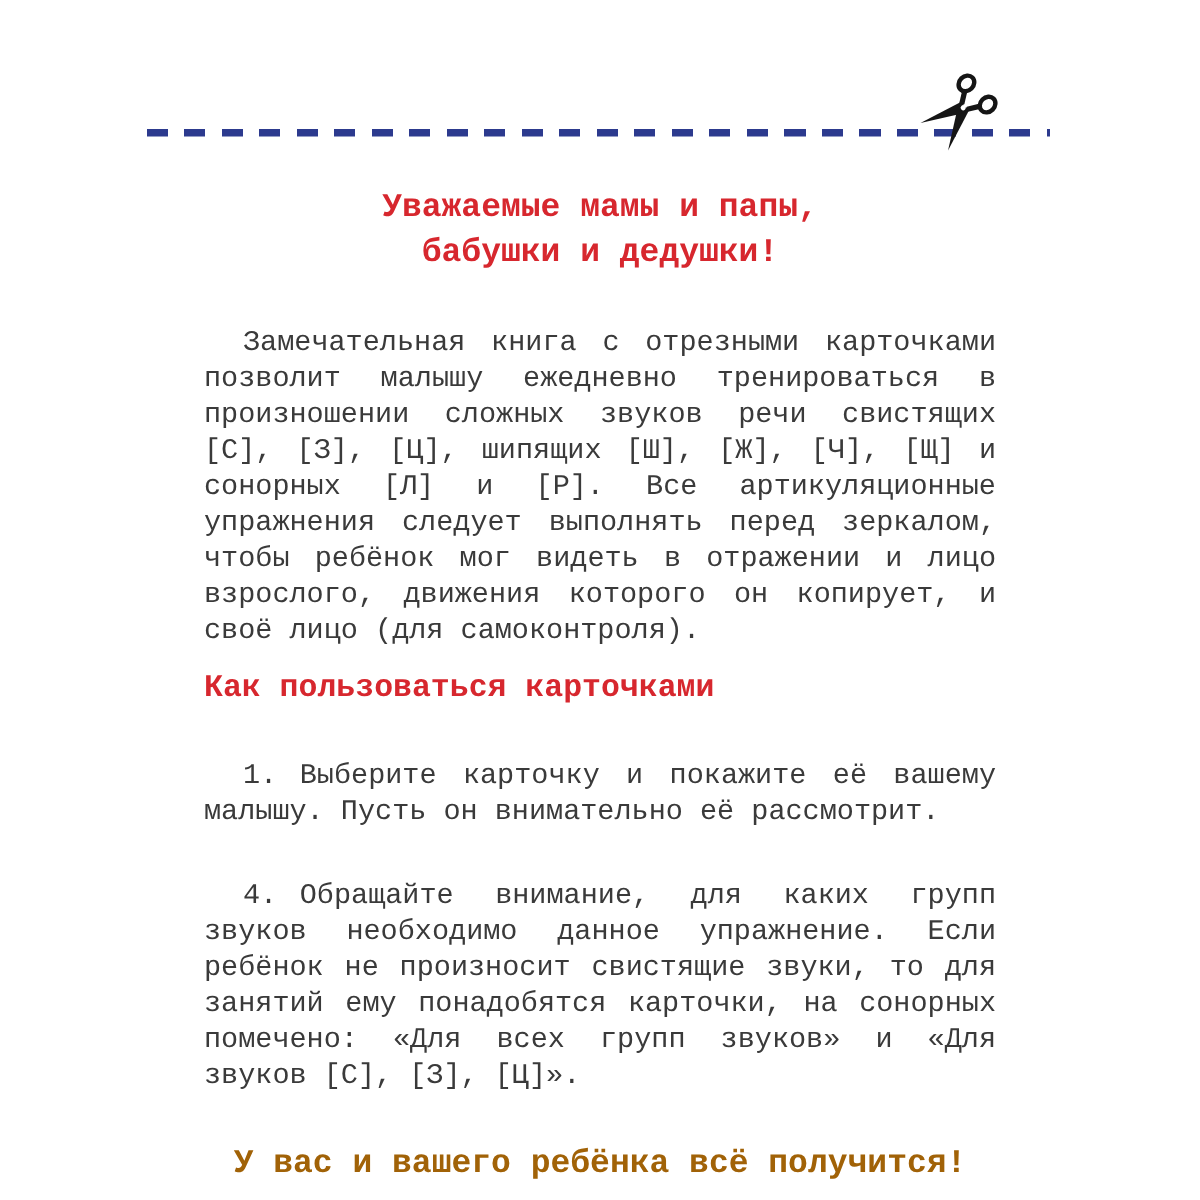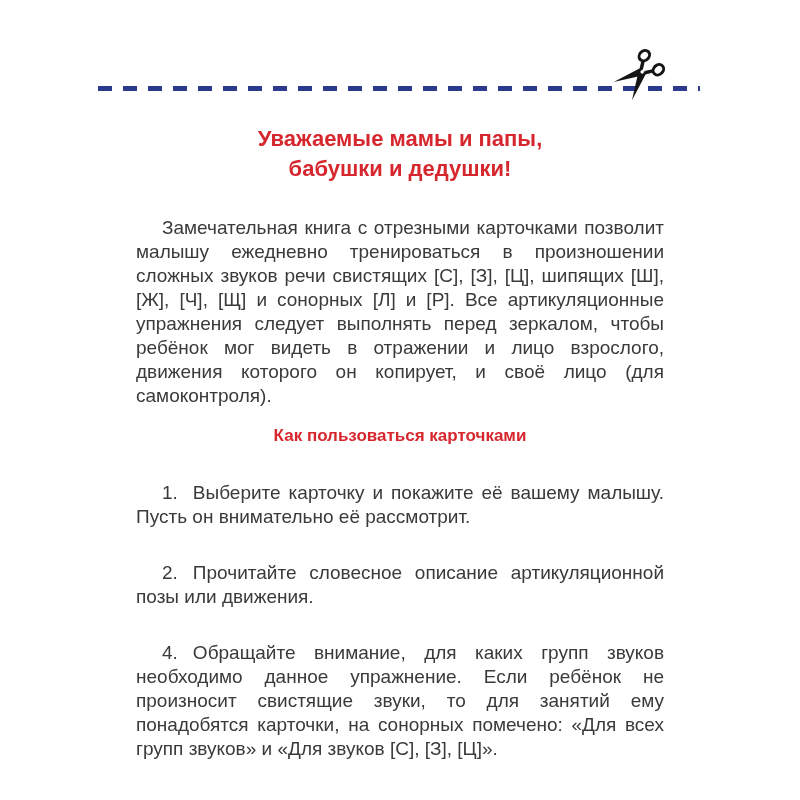--- a/index.html
+++ b/index.html
@@ -1,21 +1,21 @@
 <!DOCTYPE html>
 <html lang="ru"><head>
 <meta charset="utf-8">
 <style>
   html, body { margin: 0; padding: 0; background: #ffffff; }
   .page {
     position: relative;
     width: 800px;
     height: 788px;
     background: #ffffff;
-    font-family: Liberation Sans, sans-serif;
+    font-family: Liberation Mono, monospace;
     overflow: hidden;
   }
   
   .cut-line {
     position: relative;
     margin: 86px 100px 0 98px;
     height: 5px;
     background: repeating-linear-gradient(
       to right,
       var(--dash-color, #2c3a8e) 0 14px,
@@ -46,24 +46,24 @@
   }
   .body-text {
     font-size: 19px;
     line-height: 24px;
     text-align: justify;
     margin: 0;
   }
   .indent { text-indent: 26px; margin-top: 32px; }
   .section-heading {
     margin: 15px 0 9px;
-    font-size: 17px;
+    font-size: 21px;
     line-height: 26px;
     font-weight: bold;
-    text-align: center;
+    text-align: left;
     color: #d7272e;
   }
   .item-num { margin-right: 15px; }
   .footer-message {
     margin: 33px 0 0;
     font-size: 22px;
     line-height: 28px;
     font-weight: bold;
     text-align: center;
     color: #d7272e;
@@ -91,21 +91,20 @@
 
     <h1 class="title" style="color: rgb(215, 39, 46);">Уважаемые мамы и папы,
 бабушки и дедушки!</h1>
 
     <p class="body-text indent">Замечательная книга с отрезными карточками позволит малышу ежедневно тренироваться в произношении сложных звуков речи свистящих [С], [З], [Ц], шипящих [Ш], [Ж], [Ч], [Щ] и сонорных [Л] и [Р]. Все артикуляционные упражнения следует выполнять перед зеркалом, чтобы ребёнок мог видеть в отражении и лицо взрослого, движения которого он копирует, и своё лицо (для самоконтроля).</p>
 
     <h2 class="section-heading" style="color: rgb(215, 39, 46);">Как пользоваться карточками</h2>
 
     <p class="body-text indent"><span class="item-num">1.</span><span>Выберите карточку и покажите её вашему малышу. Пусть он внимательно её рассмотрит.</span></p>
 
-    <p class="body-text indent"><span class="item-num">2.</span><span>Прочитайте словесное описание артикуляционной позы или движения.</span></p>
 
 
     <p class="body-text indent"><span class="item-num">4.</span><span>Обращайте внимание, для каких групп звуков необходимо данное упражнение. Если ребёнок не произносит свистящие звуки, то для занятий ему понадобятся карточки, на сонорных помечено: «Для всех групп звуков» и «Для звуков [С], [З], [Ц]».</span></p>
 
 
     <p class="footer-message" style="color: #a16207;">У вас и вашего ребёнка всё получится!</p>
 
   </div>
 </div>
 

